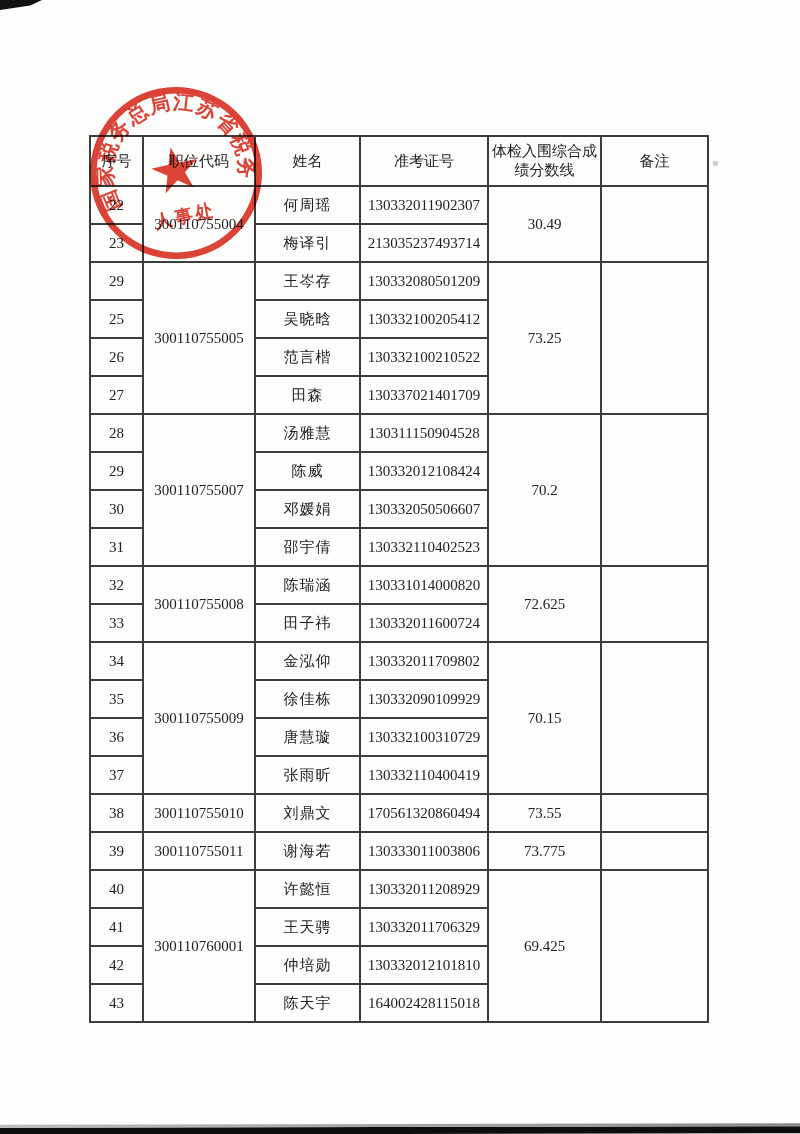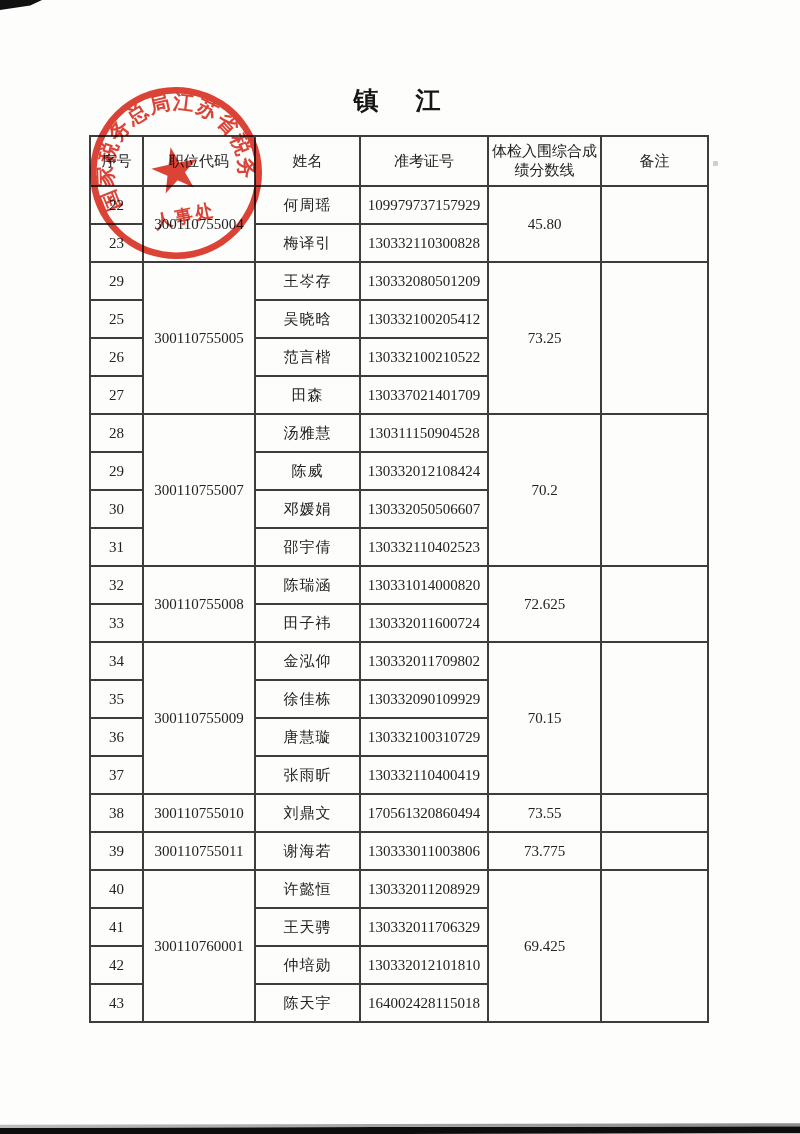--- a/index.html
+++ b/index.html
@@ -77,21 +77,20 @@
   .stamp text{font-family:"Liberation Serif","DejaVu Serif",serif;font-weight:bold;}
 </style>
 </head>
 <body>
 
 <div class="page">
 
   <div class="corner-mark"></div>
   <div class="speck"></div>
 
-  <div class="title">镇　江</div>
 
   <div class="table-wrap">
     <table class="results">
       <colgroup>
         <col class="w-no">
           <col class="w-code">
           <col class="w-name">
         <col class="w-ticket">
           <col class="w-score">
           <col class="w-remark">
@@ -104,28 +103,28 @@
           <th>准考证号</th>
           <th class="h-score">体检入围综合成绩分数线</th>
           <th>备注</th>
         </tr>
       </thead>
       <tbody>
           <tr>
             <td class="c-no">22</td>
             <td rowspan="2" class="c-code">300110755004</td>
             <td class="c-name">何周瑶</td>
-            <td class="c-ticket">109979737157929</td>
-            <td rowspan="2" class="c-score">45.80</td>
+            <td class="c-ticket">130332011902307</td>
+            <td rowspan="2" class="c-score">30.49</td>
             <td rowspan="2" class="c-remark"></td>
           </tr>
           <tr>
             <td class="c-no">23</td>
             <td class="c-name">梅译引</td>
-            <td class="c-ticket">130332110300828</td>
+            <td class="c-ticket">213035237493714</td>
           </tr>
           <tr>
             <td class="c-no">29</td>
             <td rowspan="4" class="c-code">300110755005</td>
             <td class="c-name">王岑存</td>
             <td class="c-ticket">130332080501209</td>
             <td rowspan="4" class="c-score">73.25</td>
             <td rowspan="4" class="c-remark"></td>
           </tr>
           <tr>

